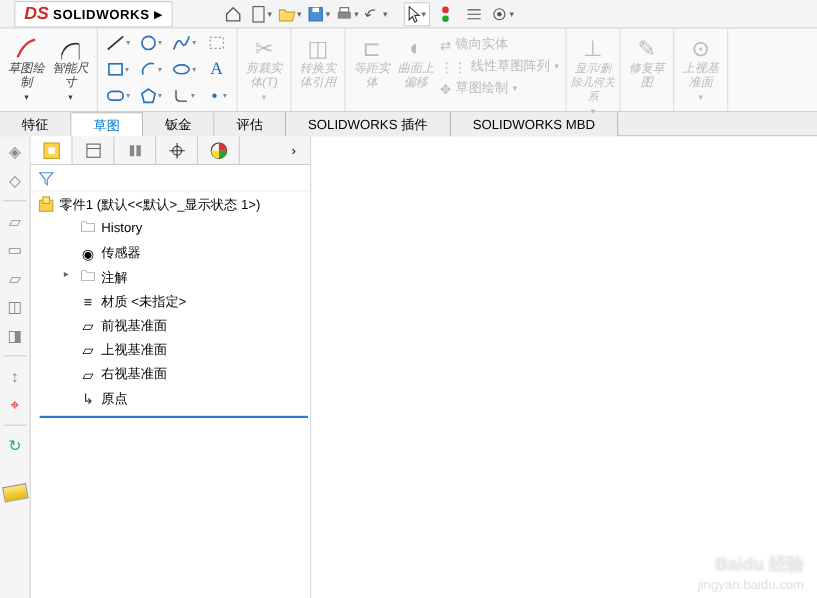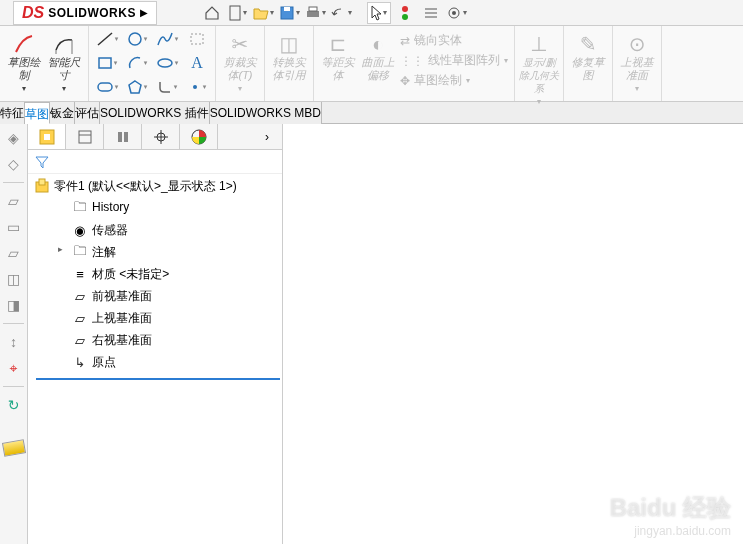--- a/index.html
+++ b/index.html
@@ -23,21 +23,21 @@
 .big-btn .lbl { font-size: 11px; line-height: 13px; text-align: center; font-style: italic; }
 .big-btn.dis { color: #bbb; }
 .big-btn .caret { font-size: 8px; margin-top: 2px; }
 .tools-grid { display: grid; grid-template-columns: repeat(4, 28px); grid-auto-rows: 22px; gap: 2px; }
 .tool { display: flex; align-items: center; justify-content: center; position: relative; }
 .tool.drop::after { content: "▾"; font-size: 7px; margin-left: 1px; color: #888; }
 .menu-list { display: flex; flex-direction: column; gap: 3px; padding: 4px 2px; }
 .menu-item { display: flex; align-items: center; gap: 4px; color: #bbb; font-size: 11px; }
 
 .tabs { height: 22px; background: #eee; border-bottom: 1px solid #bbb; display: flex; }
-.tab { padding: 0 0; height: 22px; line-height: 22px; border-right: 1px solid #bbb; background: #eee; cursor: pointer; }
+.tab { padding: 0 20px; height: 22px; line-height: 22px; border-right: 1px solid #bbb; background: #eee; cursor: pointer; }
 .tab.active { background: #fff; border-bottom: 1px solid #fff; font-weight: normal; color: #0078d4; border-top: 1px solid #bbb; }
 
 .workspace { display: flex; height: 420px; }
 .leftbar { width: 28px; background: #f5f5f5; border-right: 1px solid #ccc; display: flex; flex-direction: column; align-items: center; padding-top: 4px; gap: 6px; }
 .leftbar .lb { width: 20px; height: 20px; display: flex; align-items: center; justify-content: center; color: #888; font-size: 14px; }
 .leftbar hr { width: 80%; border: none; border-top: 1px solid #ccc; margin: 2px 0; }
 .lb.yellow { background: linear-gradient(#ffe680, #e6b800); border: 1px solid #999; transform: rotate(-10deg); width: 22px; height: 14px; margin-top: 20px; }
 
 .panel { width: 255px; border-right: 1px solid #ccc; background: #fff; display: flex; flex-direction: column; }
 .panel-tabs { height: 26px; display: flex; border-bottom: 1px solid #ccc; background: #f5f5f5; }
@@ -49,21 +49,21 @@
 .tree-node { display: flex; align-items: flex-start; height: 22px; gap: 4px; padding-left: 4px; }
 .tree-node.root .lbl { font-size: 12px; }
 .tree-child { padding-left: 20px; }
 .tree-child .tree-node { padding-left: 8px; }
 .expand { width: 10px; font-size: 9px; color: #666; }
 .node-ic { width: 16px; height: 16px; display: flex; align-items: center; justify-content: center; font-size: 13px; }
 .sel-line { border-top: 2px solid #2b7cd3; margin-top: 2px; margin-left: 6px; }
 
 .canvas { flex: 1; background: #fff; }
 
-.watermark { position: absolute; right: 12px; bottom: 20px; color: rgba(255,255,255,0.5); font-size: 24px; font-weight: bold; pointer-events: none; text-shadow: 0 0 2px rgba(150,150,150,0.5); }
+.watermark { position: absolute; right: 12px; bottom: 20px; color: rgba(255,255,255,0.5); font-size: 16px; font-weight: bold; pointer-events: none; text-shadow: 0 0 2px rgba(150,150,150,0.5); }
 .watermark2 { position: absolute; right: 12px; bottom: 6px; color: rgba(150,150,150,0.3); font-size: 12px; pointer-events: none; }
 
 svg { display: block; }
 </style>
 </head>
 <body>
 
 <div class="titlebar">
   <div class="sw-logo">
     <span class="ds">DS</span>

